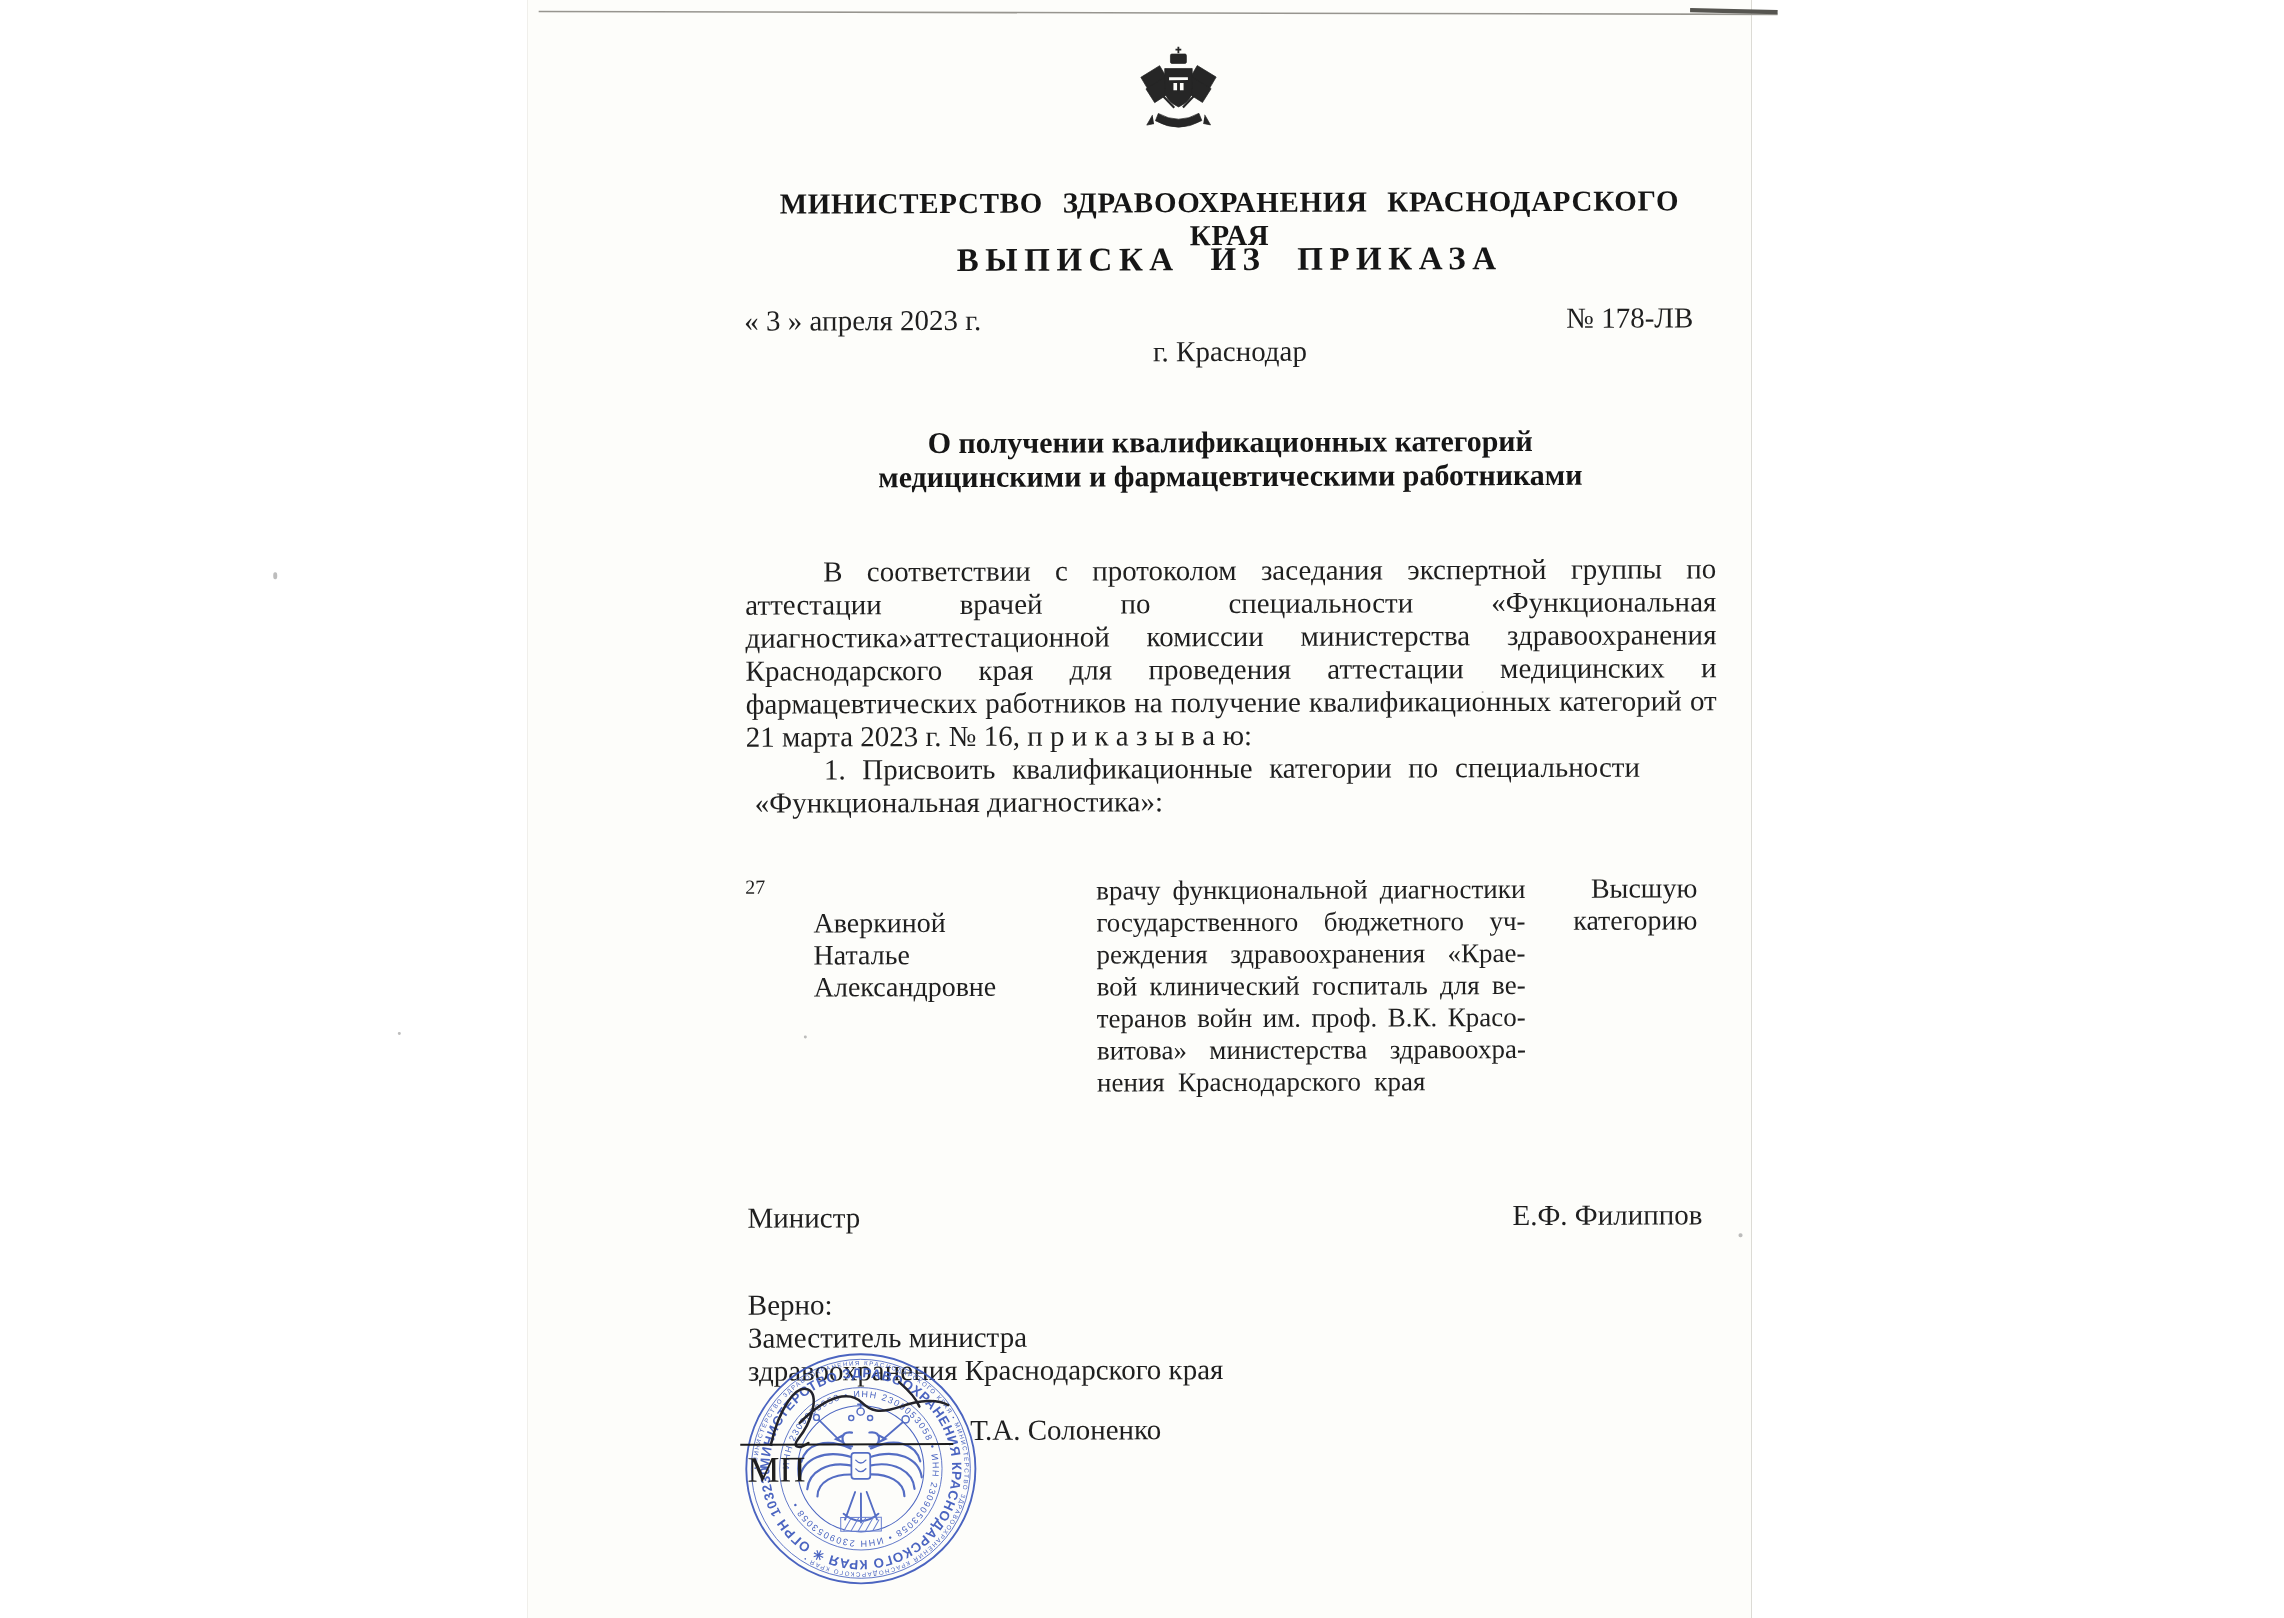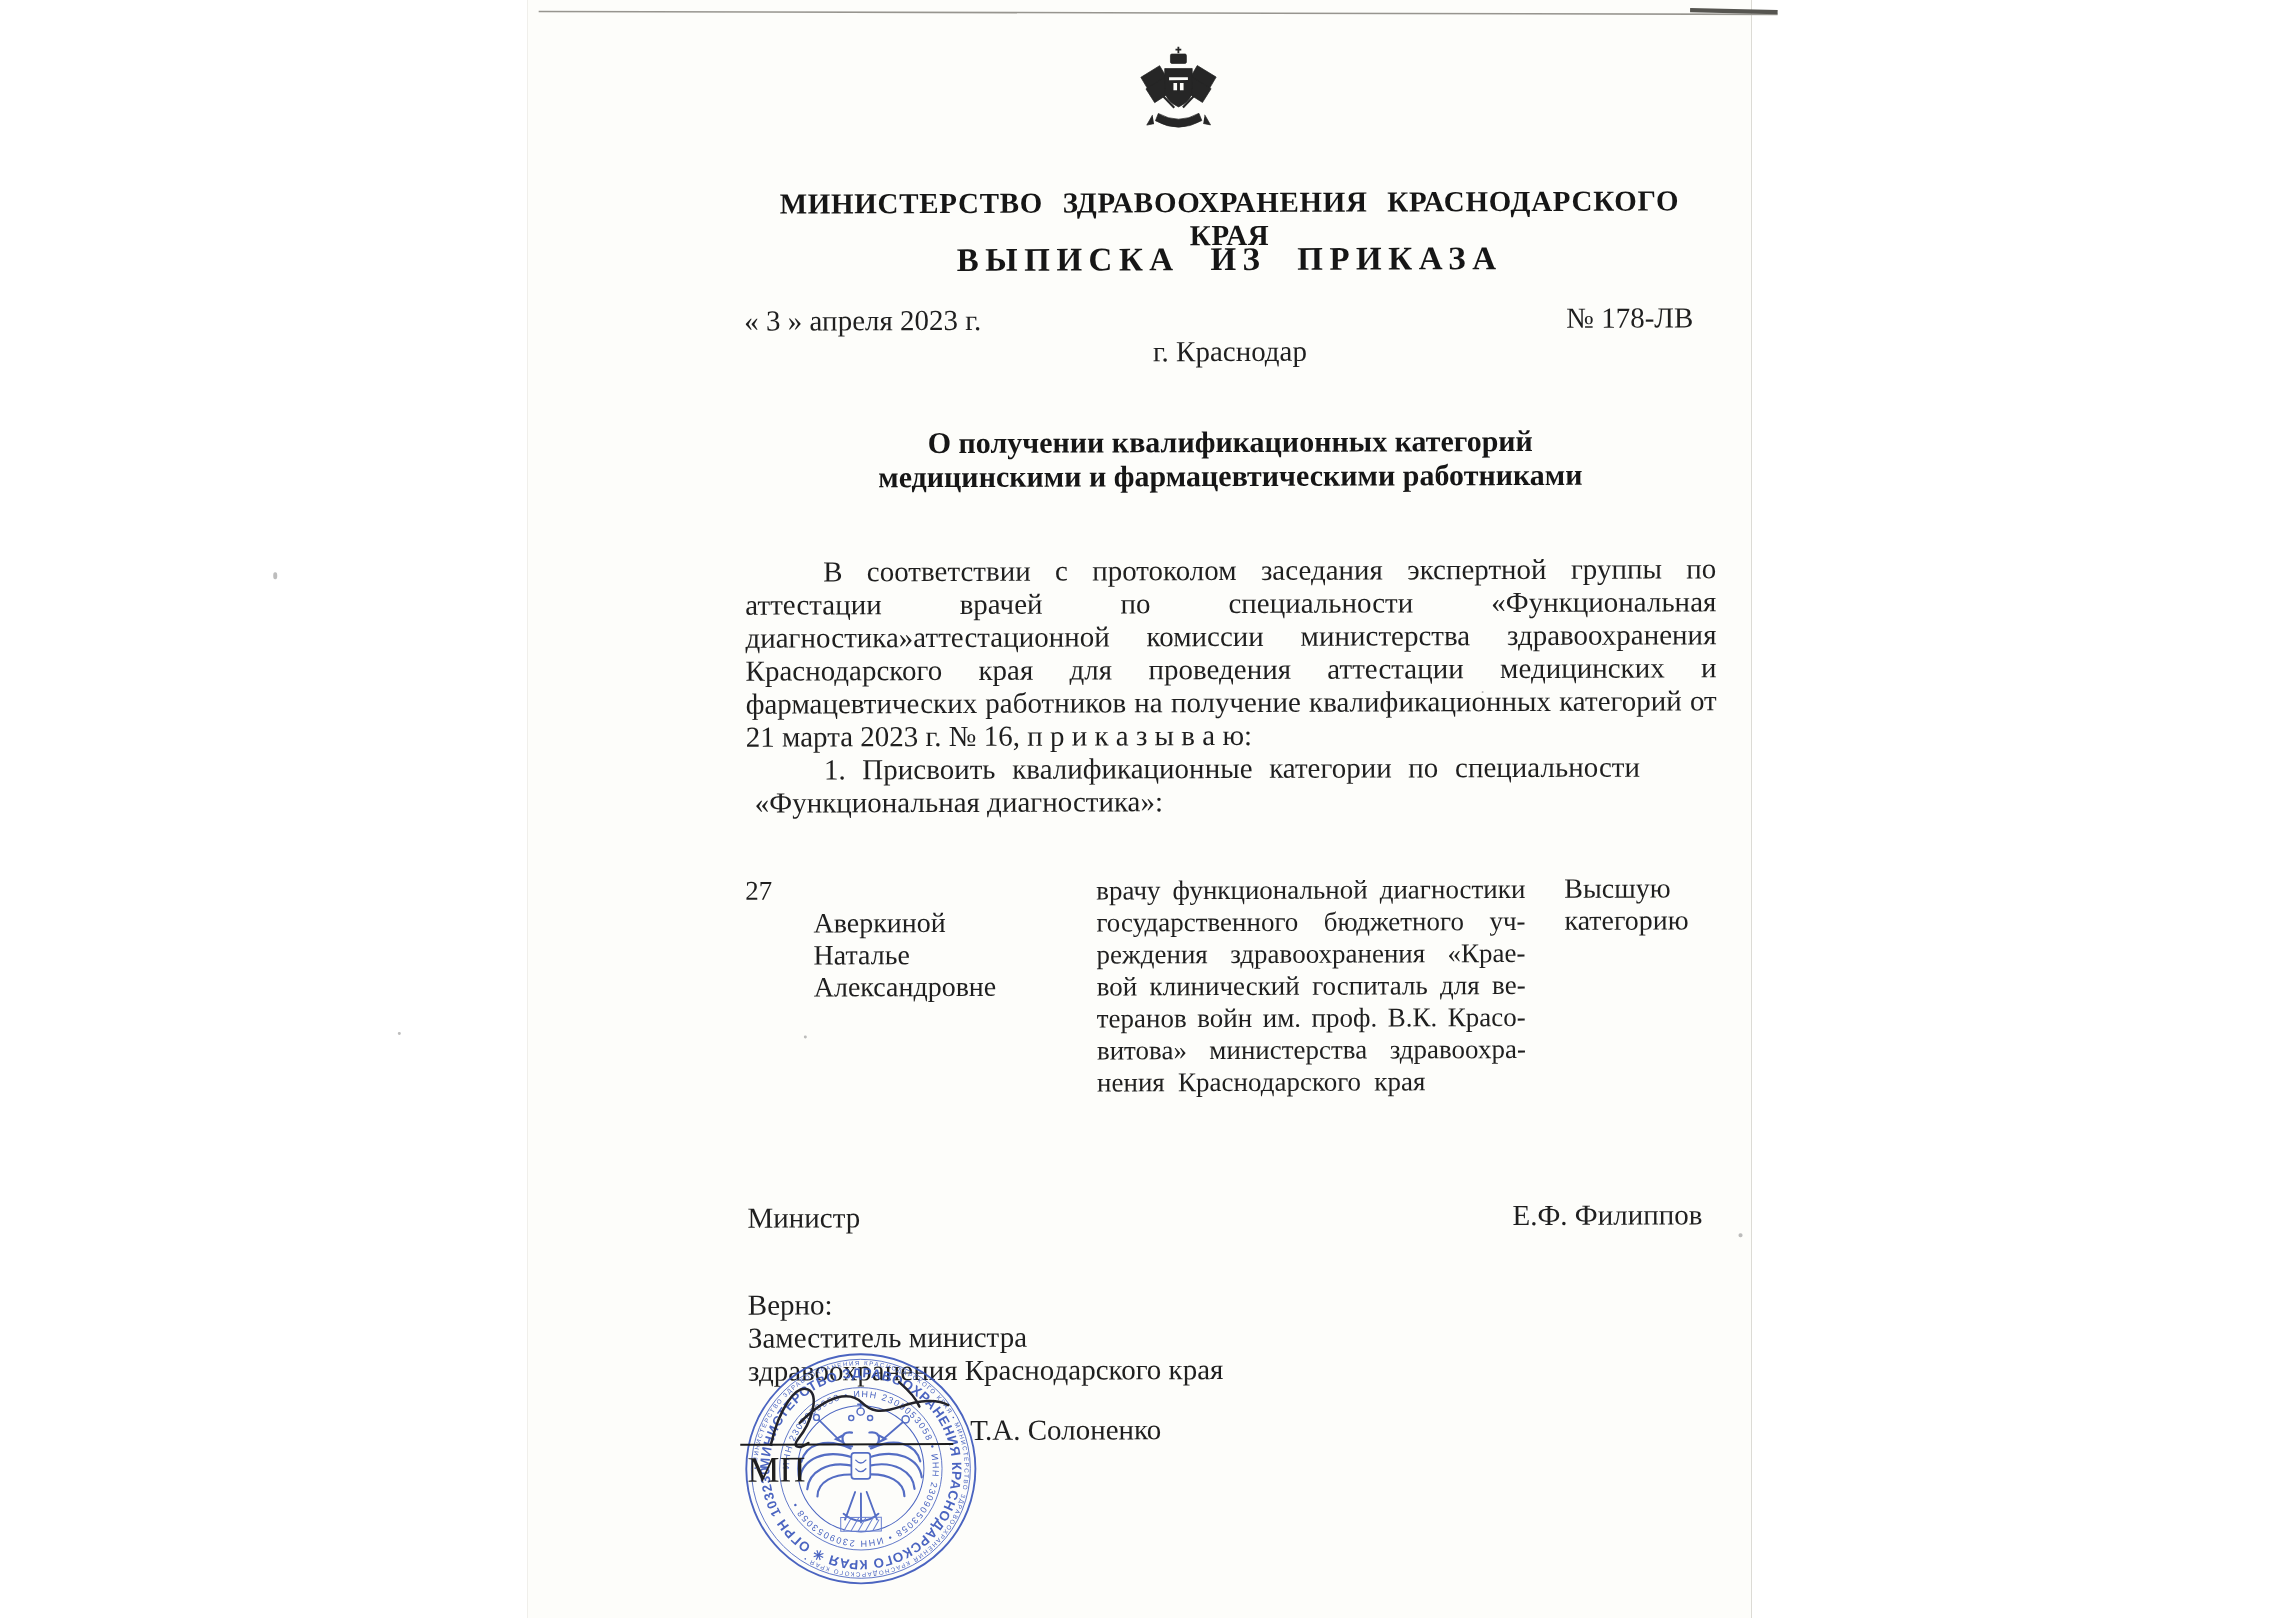--- a/index.html
+++ b/index.html
@@ -16,26 +16,26 @@
   .daterow .dt{float:left;}
   .daterow .num{float:right;padding-right:22px;}
   .city{left:746px;top:335px;width:971px;text-align:center;font-size:29px;}
   .ordtitle{left:746px;top:425px;width:971px;text-align:center;font-size:30px;font-weight:bold;line-height:34px;color:#161616;}
   .body-block{left:746px;top:554px;width:971px;font-size:29px;line-height:33px;}
   .body-block div{text-justify:inter-word;}
   .body-block div:nth-child(-n+5){text-align:justify;text-align-last:justify;}
   .body-block div:nth-child(1){text-indent:78px;}
   .body-block div:nth-child(7){text-indent:78px;word-spacing:9.4px;}
   .body-block div:nth-child(8){text-indent:8.7px;}
-  .rownum{left:745px;top:874px;font-size:27px;}
+  .rownum{left:745px;top:874px;font-size:20px;}
   .name-block{left:813px;top:874px;width:232px;font-size:28px;line-height:32px;margin-top:32px;}
   .pos-block{left:1096px;top:874px;width:429px;font-size:27px;line-height:32px;}
   .pos-block div{text-align:justify;text-align-last:justify;text-justify:inter-word;}
   .pos-block div:last-child{text-align:left;text-align-last:left;word-spacing:6.5px;}
-  .cat-block{left:1564px;top:874px;width:133px;font-size:28px;line-height:32px;}
+  .cat-block{left:1564px;top:874px;width:133px;font-size:28px;line-height:32px;text-align:right;}
   .ministerrow{left:746px;top:1200px;width:971px;font-size:29px;}
   .ministerrow .lab{float:left;}
   .ministerrow .nm{float:right;padding-right:16px;}
   .verno-block{left:746px;top:1287px;width:652px;font-size:29px;line-height:33px;}
   .sig-line{left:738px;top:1442px;width:213px;height:2.2px;background:#1c1c1c;}
   .mp{left:745px;top:1447px;font-size:36px;}
   .deputyname{left:968px;top:1413px;font-size:29px;}
   .speck{background:#9a9a9a;border-radius:50%;opacity:.65;}
   svg{display:block;}
 </style>

